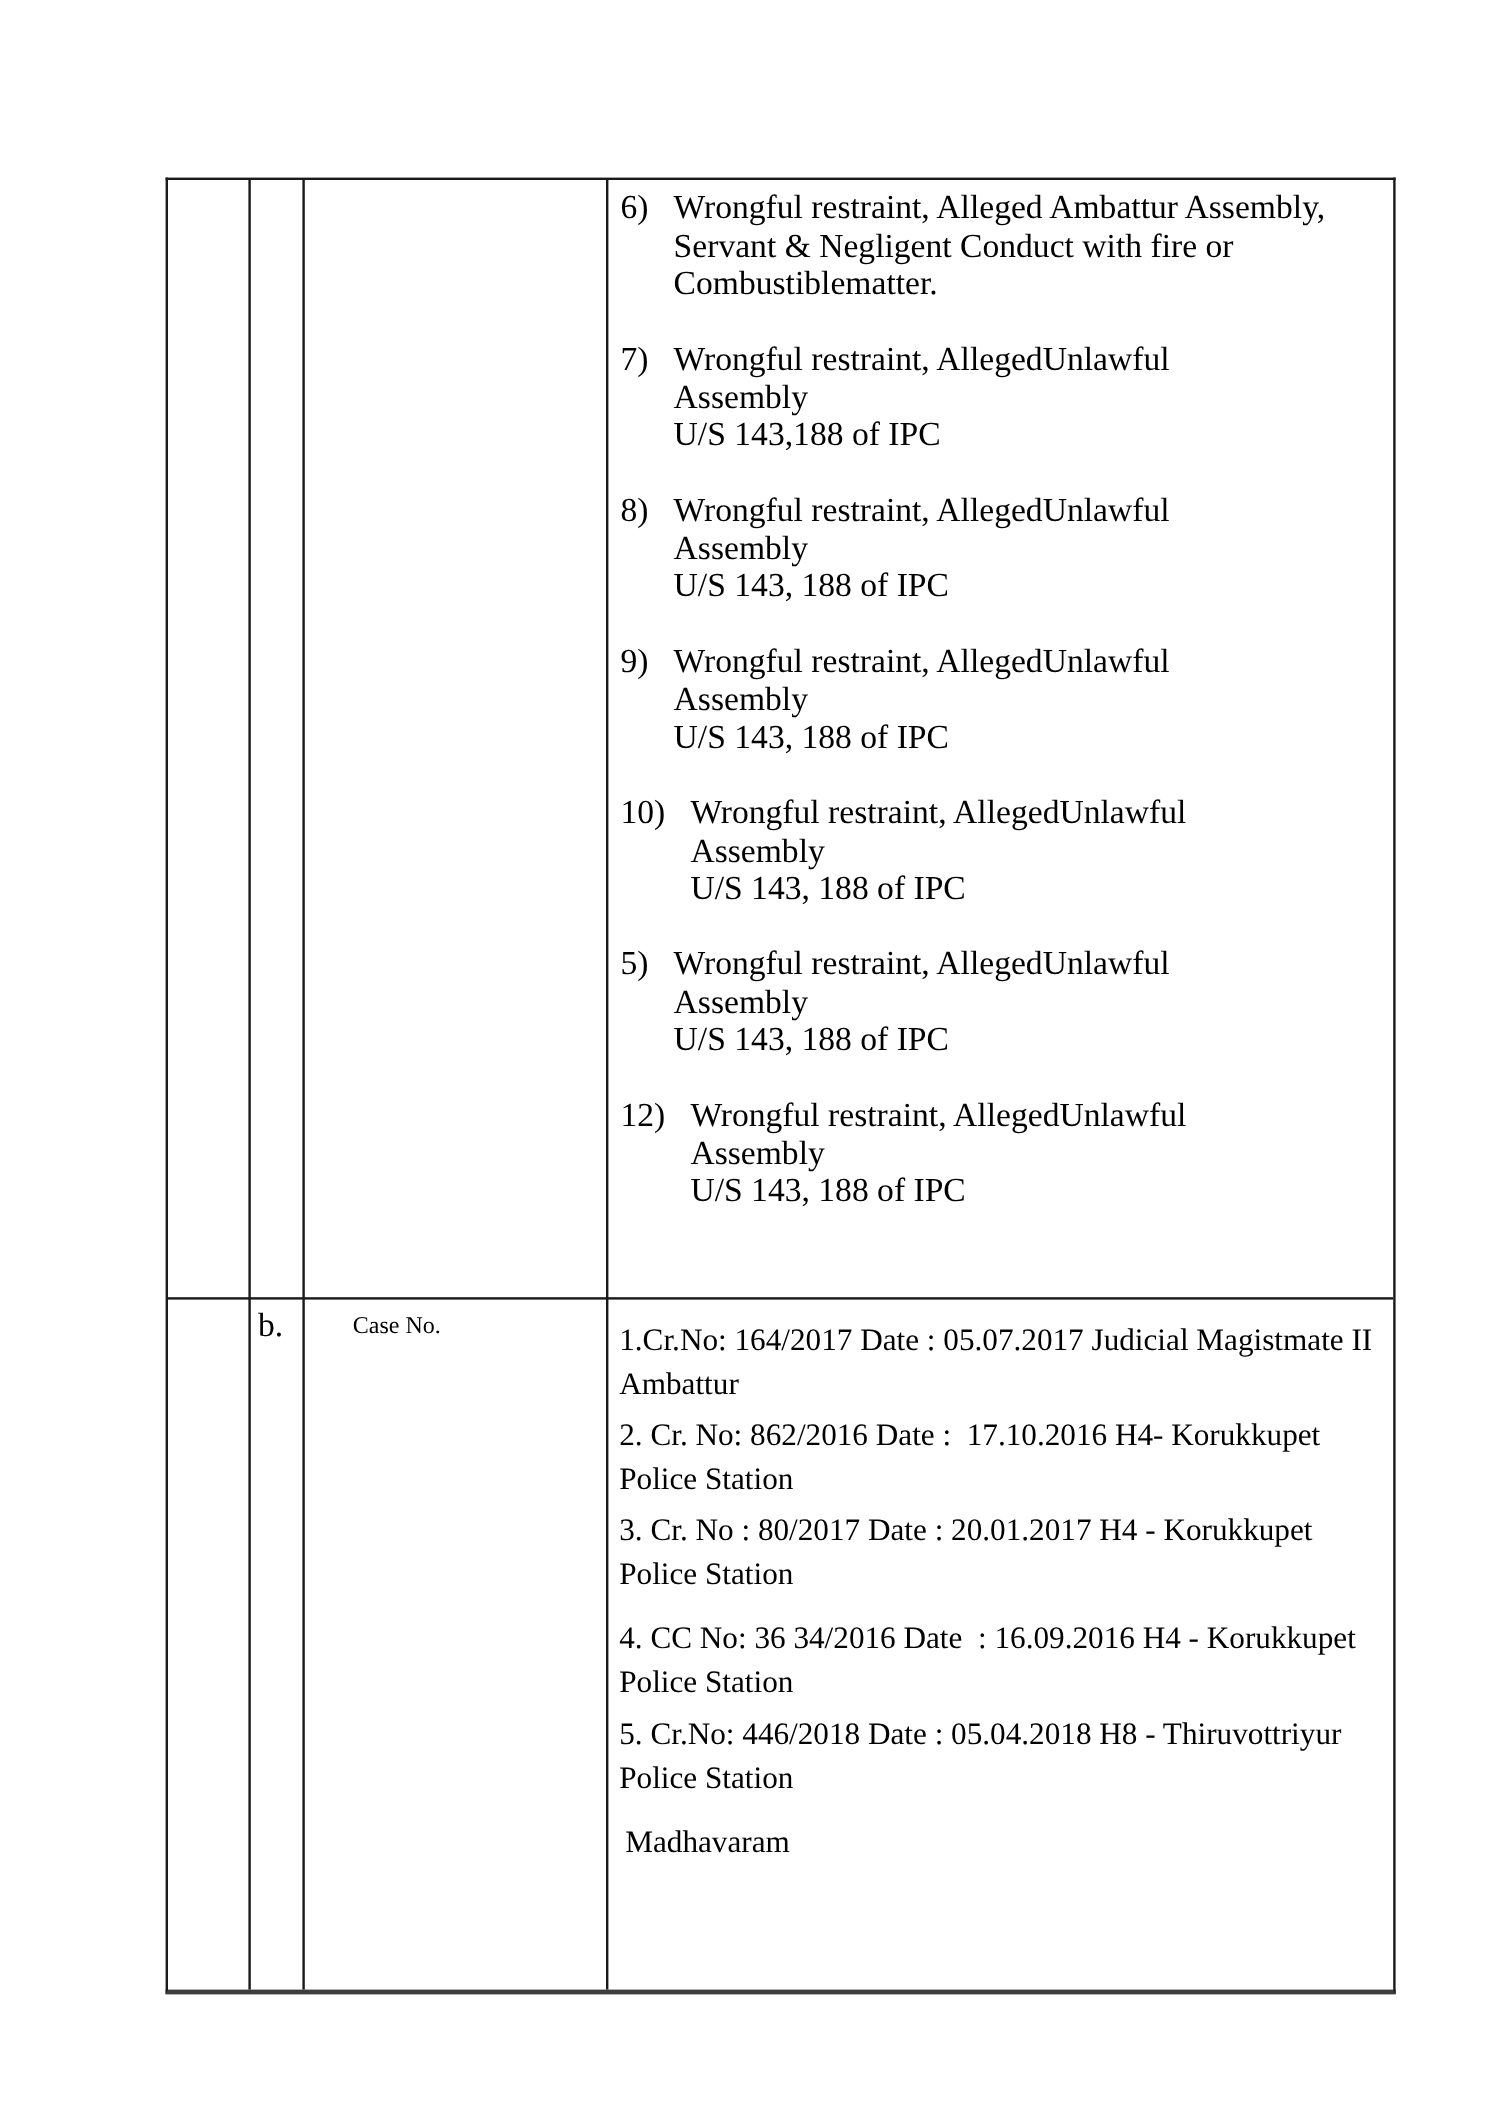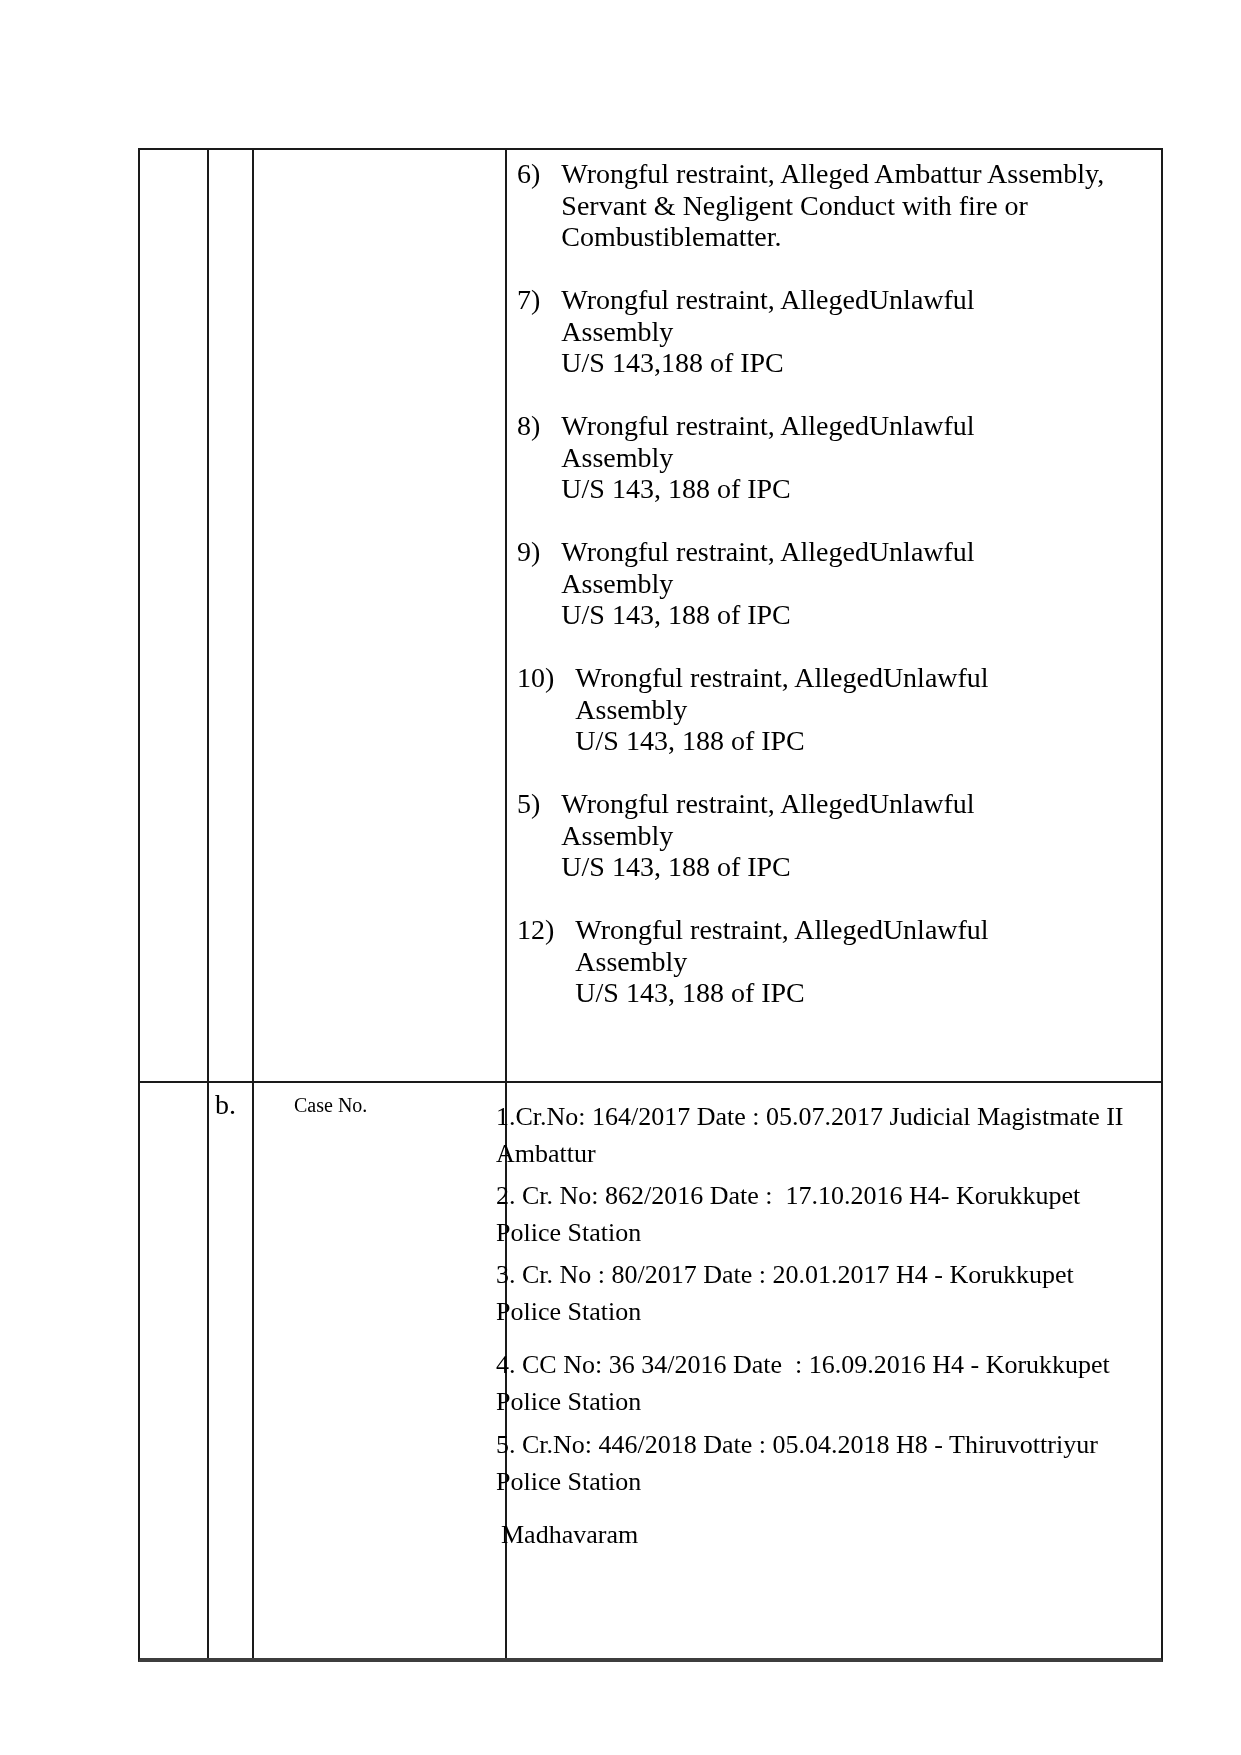--- a/index.html
+++ b/index.html
@@ -86,21 +86,21 @@
     position: absolute;
     left: 122px;
     top: 938px;
     font-size: 20px;
     line-height: 34px;
     white-space: pre;
     margin-left: 32px;
   }
   .case-list {
     position: absolute;
-    left: 356px;
+    left: 376px;
     top: 948px;
     width: 693px;
     font-size: 26px;
     line-height: 37px;
   }
   .case-item { margin-top: 5px; }
   .case-item.ci-1 { margin-top: 0; }
   .case-item.ci-4 { margin-top: 16px; }
   .case-item.ci-5 { margin-top: 6px; }
   .case-item.ci-6 { margin-top: 11px; }

